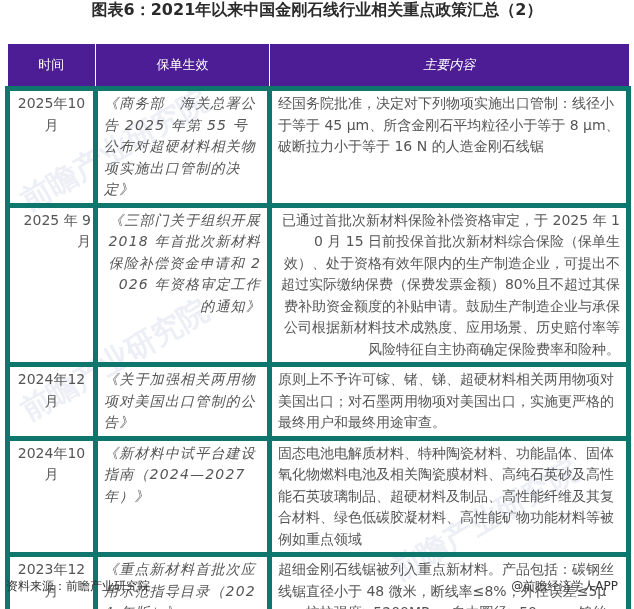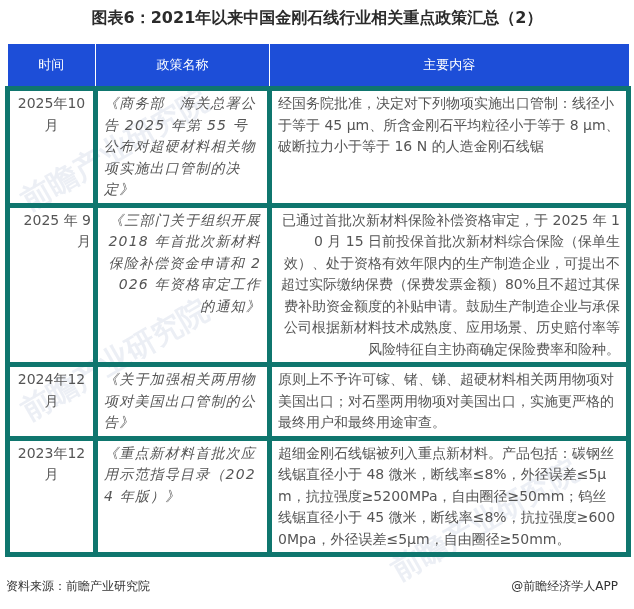--- a/index.html
+++ b/index.html
@@ -1,25 +1,25 @@
 <!DOCTYPE html>
 <html><head>
   <meta charset="utf-8">
   <style>
     html, body { margin: 0; padding: 0; background: #ffffff; }
     body { width: 634px; height: 609px; position: relative; overflow: hidden;
            font-family: "DejaVu Sans", "Liberation Sans", sans-serif; color: #333; }
-    .title { position: absolute; top: 8px; left: 0; width: 634px; text-align: center;
+    .title { position: absolute; top: 0; left: 0; width: 634px; text-align: center;
              font-size: 16px; font-weight: bold; color: #2b2b2b; letter-spacing: 0px; }
     table { position: absolute; left: 5px; top: 44px; width: 621px;
             border-collapse: collapse; table-layout: fixed; }
     col.c1 { width: 88px; } col.c2 { width: 174px; } col.c3 { width: 359px; }
-    th { background: #1d4ed8; color: #ffffff; font-weight: normal; font-size: 13px;
+    th { background: #4c1d95; color: #ffffff; font-weight: normal; font-size: 13px;
          height: 42px; border-right: 1px solid #ffffff; text-align: center; padding: 0; margin-top: 30px; }
-    th:last-child { border-right: none; }
+    th:last-child { border-right: none; font-style: italic; }
     td { font-size: 14px; line-height: 21.5px; color: #555; vertical-align: top;
          border: 5px solid #0f766e; padding: 2px 6px 2px 6px; word-break: break-all; }
     td.date { text-align: center; padding: 2px 2px; }
     td.name { letter-spacing: 1.2px; font-style: italic; }
     tr.r1 td { height: 82px; }
     tr.r2 td { height: 126px; text-align: right; }
     tr.r3 td { height: 61px; }
     tr.r4 td { height: 81px; }
     tr.r5 td { height: 107px; }
     .footer { position: absolute; top: 578px; font-size: 12px; color: #333; }
@@ -39,40 +39,45 @@
 
 <table>
   <colgroup>
       <col class="c1">
       <col class="c2">
       <col class="c3">
     </colgroup>
   <thead>
     <tr>
       <th>时间</th>
-      <th>政策名称</th>
+      <th>保单生效</th>
       <th>主要内容</th>
     </tr>
   </thead>
   <tbody>
     <tr class="r1">
       <td class="date">2025年10月</td>
       <td class="name">《商务部　海关总署公告 2025 年第 55 号 公布对超硬材料相关物项实施出口管制的决定》</td>
       <td>经国务院批准，决定对下列物项实施出口管制：线径小于等于 45 μm、所含金刚石平均粒径小于等于 8 μm、破断拉力小于等于 16 N 的人造金刚石线锯</td>
     </tr>
     <tr class="r2">
       <td class="date">2025 年 9 月</td>
       <td class="name">《三部门关于组织开展 2018 年首批次新材料保险补偿资金申请和 2026 年资格审定工作的通知》</td>
       <td>已通过首批次新材料保险补偿资格审定，于 2025 年 10 月 15 日前投保首批次新材料综合保险（保单生效）、处于资格有效年限内的生产制造企业，可提出不超过实际缴纳保费（保费发票金额）80%且不超过其保费补助资金额度的补贴申请。鼓励生产制造企业与承保公司根据新材料技术成熟度、应用场景、历史赔付率等风险特征自主协商确定保险费率和险种。</td>
     </tr>
     <tr class="r3">
       <td class="date">2024年12月</td>
       <td class="name">《关于加强相关两用物项对美国出口管制的公告》</td>
       <td>原则上不予许可镓、锗、锑、超硬材料相关两用物项对美国出口；对石墨两用物项对美国出口，实施更严格的最终用户和最终用途审查。</td>
     </tr>
+    <tr class="r4">
+      <td class="date">2024年10月</td>
+      <td class="name">《新材料中试平台建设指南（2024—2027 年）》</td>
+      <td>固态电池电解质材料、特种陶瓷材料、功能晶体、固体氧化物燃料电池及相关陶瓷膜材料、高纯石英砂及高性能石英玻璃制品、超硬材料及制品、高性能纤维及其复合材料、绿色低碳胶凝材料、高性能矿物功能材料等被例如重点领域</td>
+    </tr>
     <tr class="r5">
       <td class="date">2023年12月</td>
       <td class="name">《重点新材料首批次应用示范指导目录（2024 年版）》</td>
       <td>超细金刚石线锯被列入重点新材料。产品包括：碳钢丝线锯直径小于 48 微米，断线率≤8%，外径误差≤5μm，抗拉强度≥5200MPa，自由圈径≥50mm；钨丝线锯直径小于 45 微米，断线率≤8%，抗拉强度≥6000Mpa，外径误差≤5μm，自由圈径≥50mm。</td>
     </tr>
   </tbody>
 </table>
 
 <div class="footer left">资料来源：前瞻产业研究院</div>
 <div class="footer right">@前瞻经济学人APP</div>

